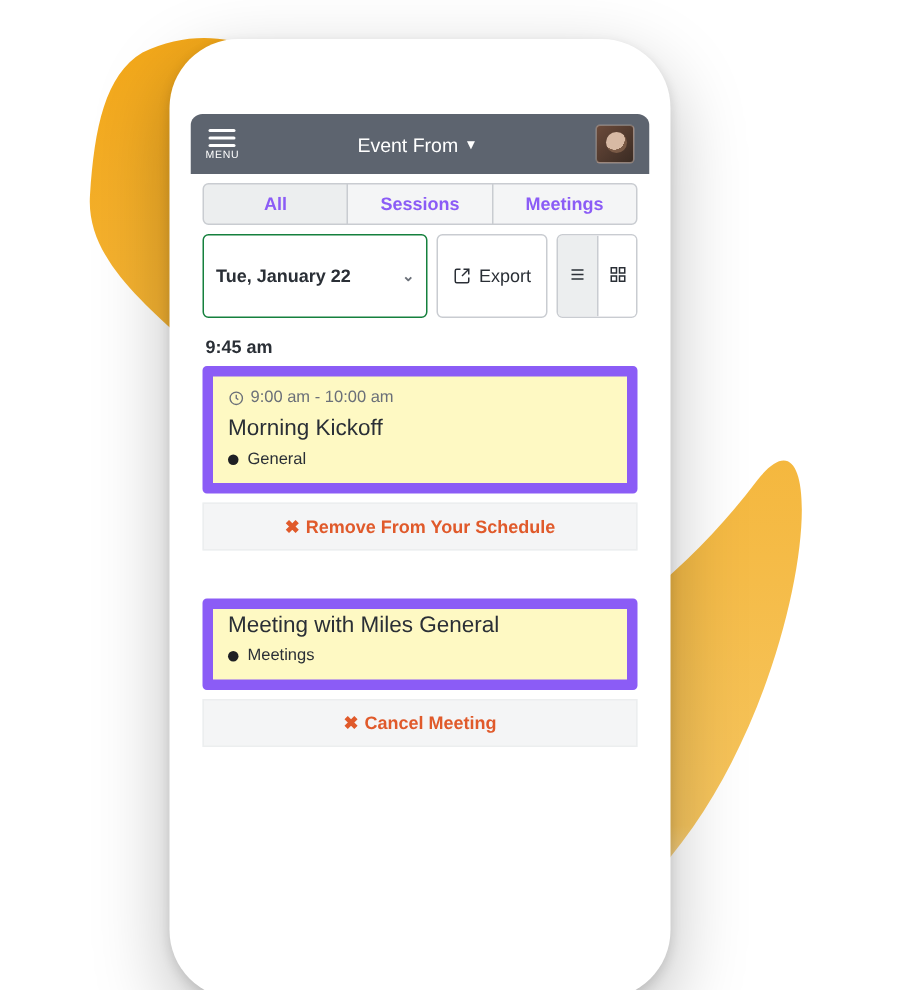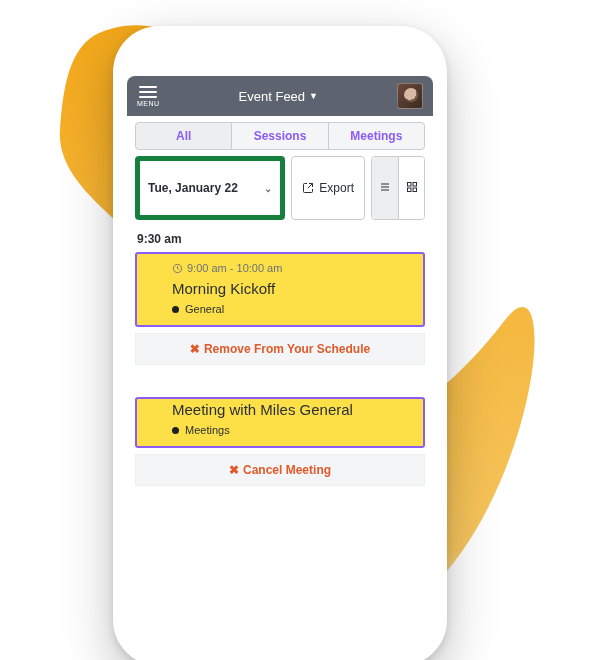--- a/index.html
+++ b/index.html
@@ -80,21 +80,21 @@
 
   
   .controls-row {
     display: flex; gap: 6px;
     padding: 6px 8px;
     align-items: stretch;
   }
   .date-pick {
     flex: 1;
     display: flex; align-items: center; justify-content: space-between;
-    border: 5px solid #15803d;
+    border: 1px solid #15803d;
     border-radius: 4px;
     background: #fff;
     padding: 20px 8px;
     font-size: 12px;
     cursor: pointer;
     font-weight: 600;
     color: #2a2f36;
   }
   .date-pick .chev { font-size: 10px; color: #6b7079; }
   .btn-export {
@@ -120,24 +120,23 @@
   .view-toggle .vt.active { background: #eceeef; }
   .view-toggle .vt + .vt { border-left: 1px solid #c9ccd1; }
 
   .section-time {
     font-size: 12px; font-weight: 700; color: #2a2f36;
     padding: 6px 10px 4px 10px;
   }
 
   .card {
     margin: 2px 8px 0 8px;
-    border: 2px solid #8b5cf6;
+    border: 7px solid #8b5cf6;
     border-radius: 3px;
-    background: #fde047;
-    padding-left: 25px;
+    background: #fef9c3;
   }
   .card .times {
     font-size: 11px; color: #6b7079;
     padding: 8px 10px 4px 10px;
     display: flex; align-items: center; gap: 4px;
   }
   .card .title {
     font-size: 15px; color: #2a2f36;
     padding: 2px 10px 6px 10px;
   }
@@ -194,21 +193,21 @@
       <div class="hdr">
         <div class="menu-btn">
           <div class="bars">
               <span></span>
               <span></span>
               <span></span>
             </div>
           <div class="lbl">MENU</div>
         </div>
         <div class="hdr-title">
-          <span>Event Feed</span>
+          <span>Event From</span>
           <span class="caret">▼</span>
         </div>
         <div class="avatar"></div>
       </div>
 
       <div class="tabs-row">
         <div class="seg left active">All</div>
         <div class="seg mid">Sessions</div>
         <div class="seg right">Meetings</div>
       </div>
@@ -244,21 +243,21 @@
                   <rect x="3" y="3" width="7" height="7"></rect>
                   <rect x="14" y="3" width="7" height="7"></rect>
                   <rect x="3" y="14" width="7" height="7"></rect>
                   <rect x="14" y="14" width="7" height="7"></rect>
                 </svg>
             </span>
           </div>
         </div>
       </div>
 
-      <div class="section-time">9:30 am</div>
+      <div class="section-time">9:45 am</div>
       <div class="card">
         <div class="times">
           <span class="clock-icon">
             <svg width="11" height="11" viewBox="0 0 24 24" fill="none" stroke="#6b7079" stroke-width="2">
                 <circle cx="12" cy="12" r="9"></circle>
                 <path d="M12 7v5l3 2"></path>
               </svg>
           </span>
           <span>9:00 am - 10:00 am</span>
         </div>

